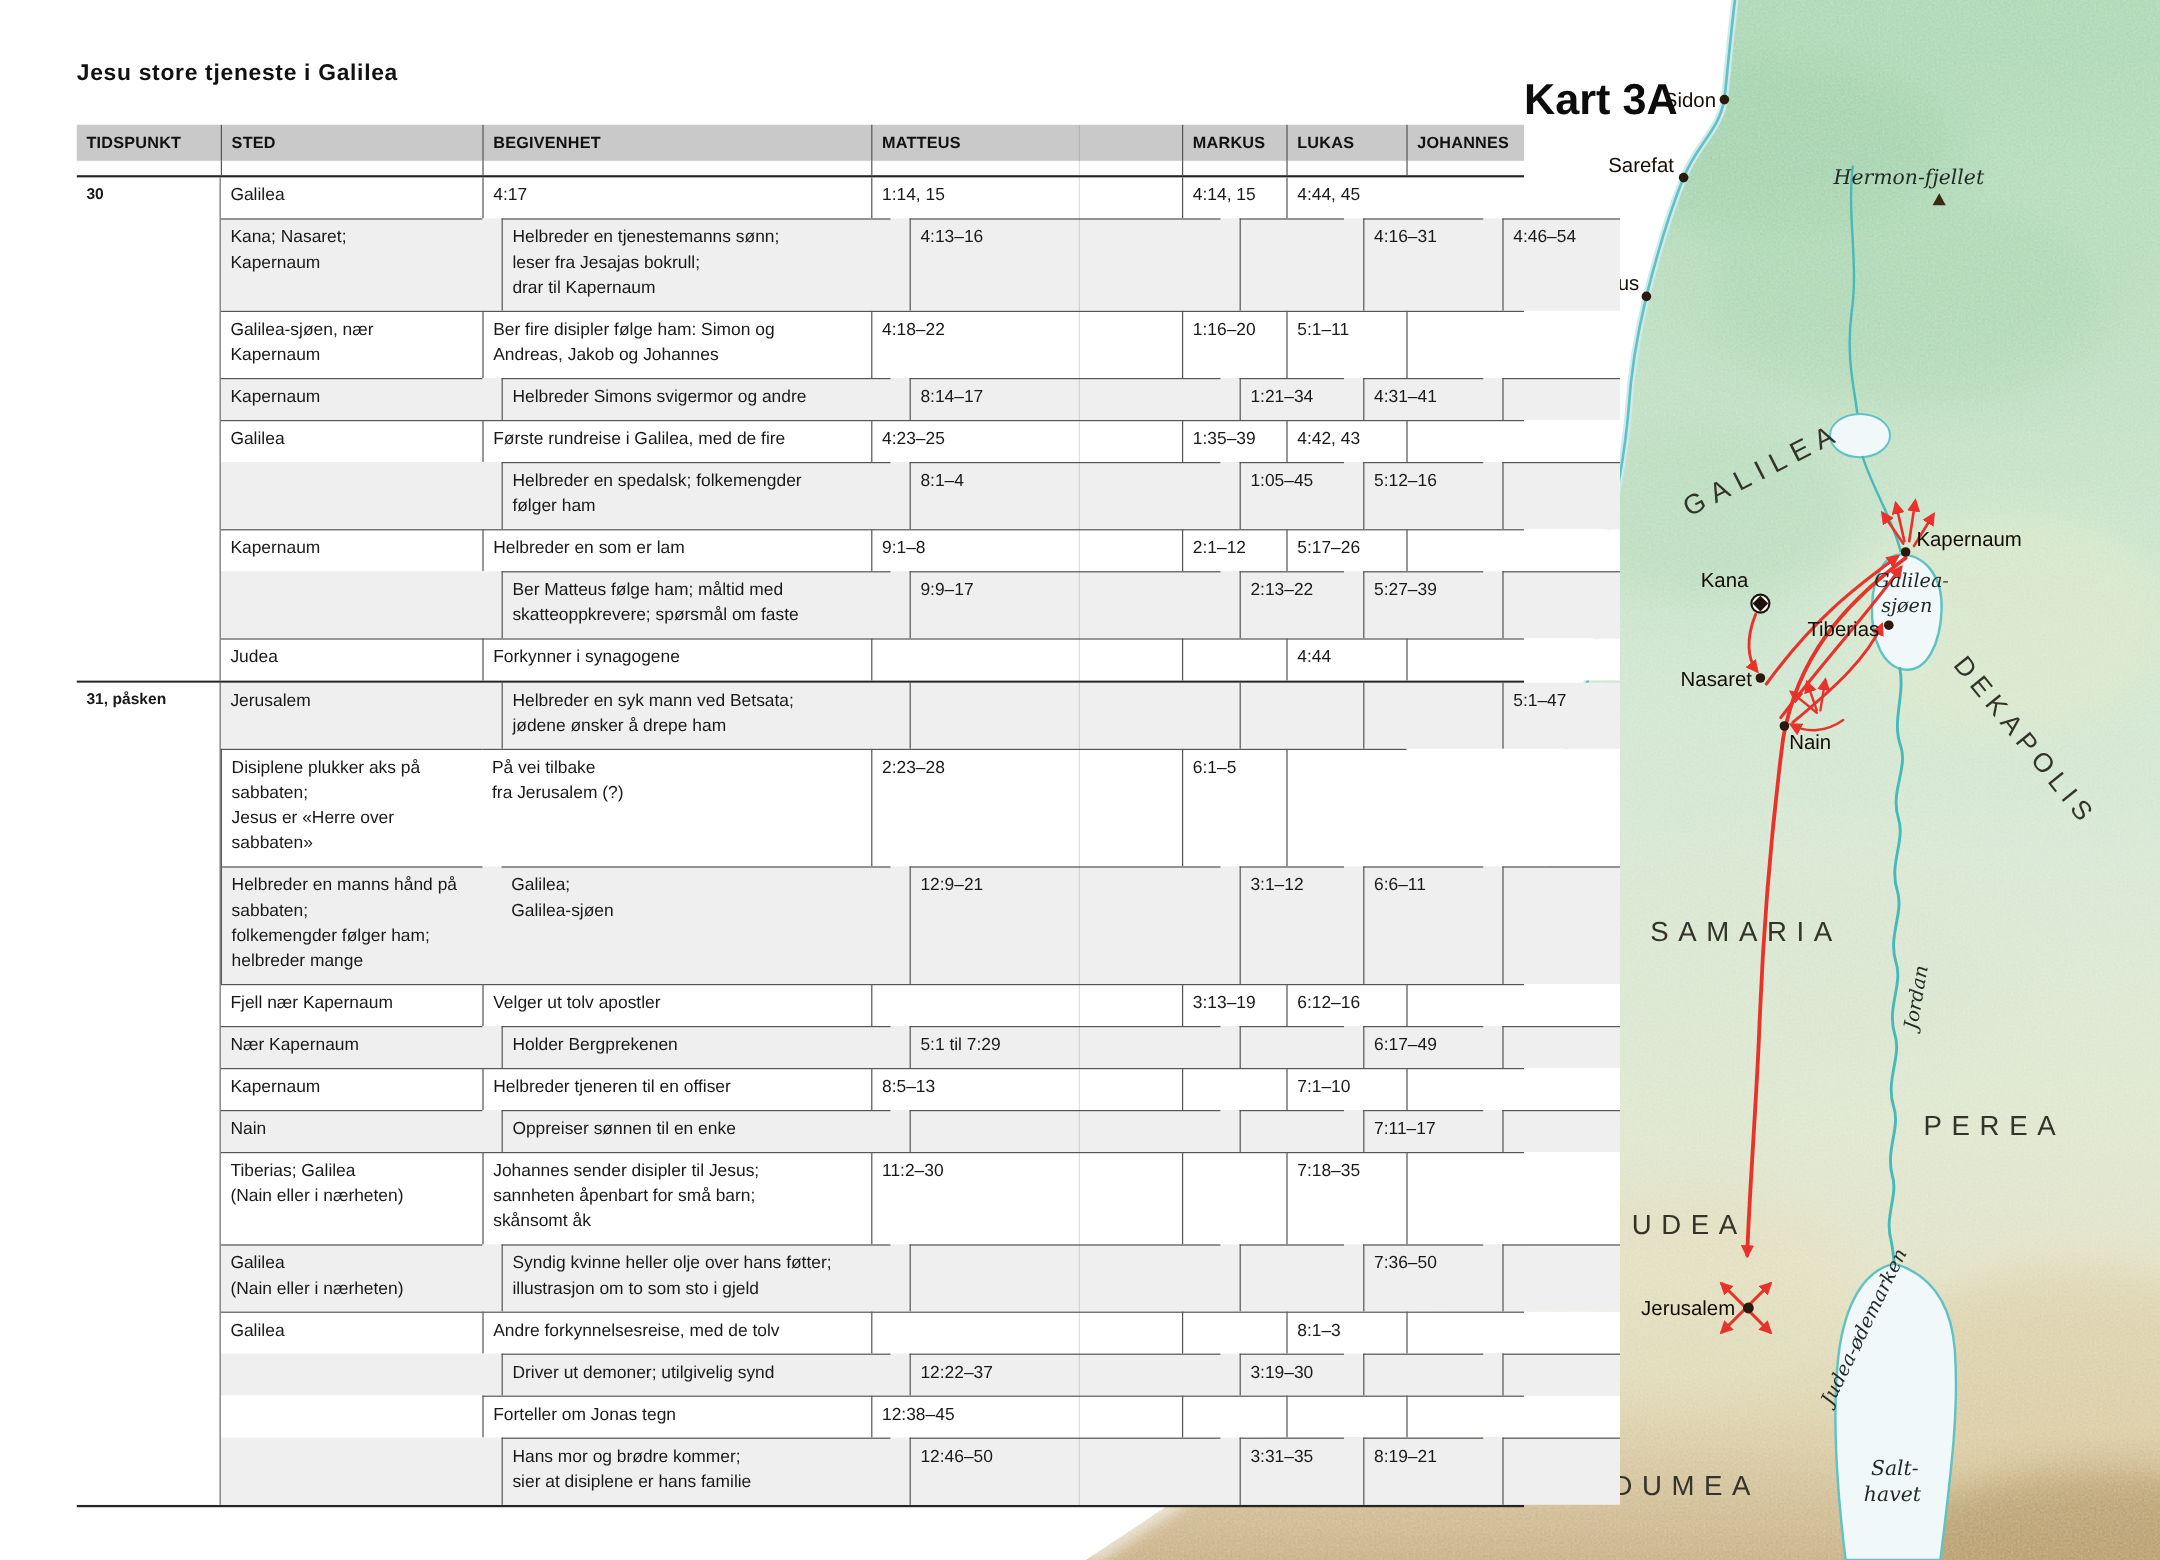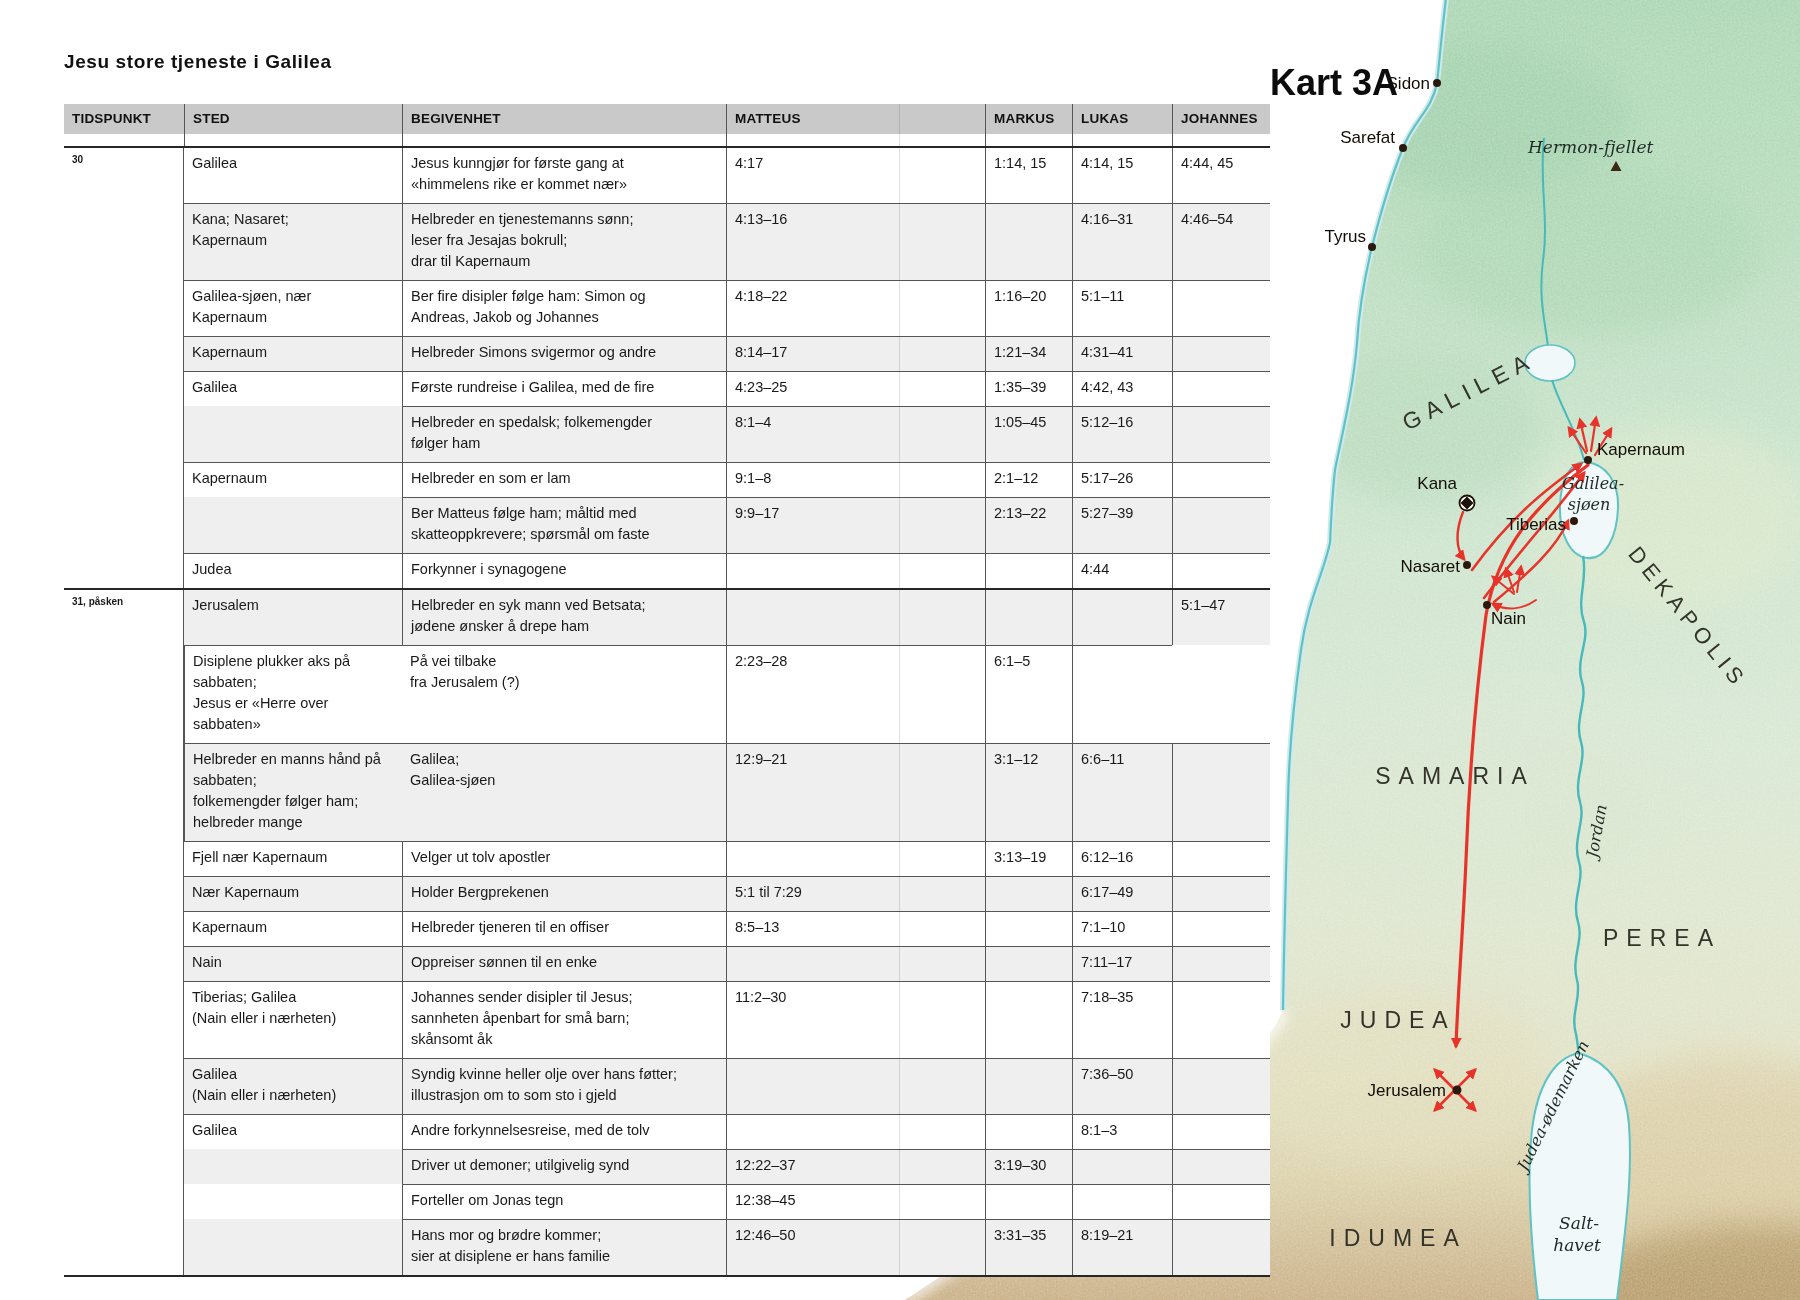--- a/index.html
+++ b/index.html
@@ -19,25 +19,25 @@
          background:#c9c9c9;height:30px;align-items:center;}
   .thead .hc{font-size:13.5px;font-weight:bold;letter-spacing:.2px;padding:0 8px;color:#111;
              border-left:1px solid #555;height:30px;line-height:30px;}
   .thead .hc:first-child{border-left:none;}
   .tspacer{position:relative;height:12px;background:transparent;}
   .tspacer i{position:absolute;top:0;bottom:0;width:1px;background:#555;display:block;}
 
   .tsection{display:flex;border-top:2.5px solid #262626;}
   .tsection:last-of-type{border-bottom:2.5px solid #262626;}
   .timecell{width:120px;flex:0 0 120px;border-right:1px solid #555;
-            font-size:10px;font-weight:bold;padding:6px 8px;box-sizing:border-box;
+            font-size:13px;font-weight:bold;padding:6px 8px;box-sizing:border-box;
             background:#fff;white-space:pre-line;}
   .rows{flex:1;display:flex;flex-direction:column;}
   .trow{display:grid;grid-template-columns:218px 324px 259px 87px 100px 98px;background:#fff;}
-  .trow.shade{background:#efefef;}
+  .trow.shade{background:#efefef;gap:16px;}
   .trow .c{padding:5px 8px 8px 8px;font-size:14.5px;line-height:21px;white-space:pre-line;
            border-left:1px solid #555;border-top:1px solid #555;box-sizing:border-box;color:#191919;}
   .trow .c.sted{border-left:none;}
   .trow.first .c{border-top:none;}
   .trow.cont .c.sted{border-top:none;}
 
   
   .gutter-line{position:absolute;left:835px;top:0;bottom:0;width:1px;
                background:rgba(60,60,60,.16);z-index:5;pointer-events:none;}
 
@@ -207,22 +207,20 @@
     <i style="left:921px"></i>
       <i style="left:1008px"></i>
       <i style="left:1108px"></i>
   </div>
   <div id="tbody">
       <div class="tsection">
         <div class="timecell">30</div>
         <div class="rows">
           <div class="trow first">
             <div class="c sted sted">Galilea</div>
-            <div class="c ev ev">Jesus kunngjør for første gang at
-«himmelens rike er kommet nær»</div>
             <div class="c ref mat">4:17</div>
             <div class="c ref mar">1:14, 15</div>
             <div class="c ref luk">4:14, 15</div>
             <div class="c ref joh">4:44, 45</div>
           </div>
           <div class="trow shade">
             <div class="c sted sted">Kana; Nasaret;
 Kapernaum</div>
             <div class="c ev ev">Helbreder en tjenestemanns sønn;
 leser fra Jesajas bokrull;

